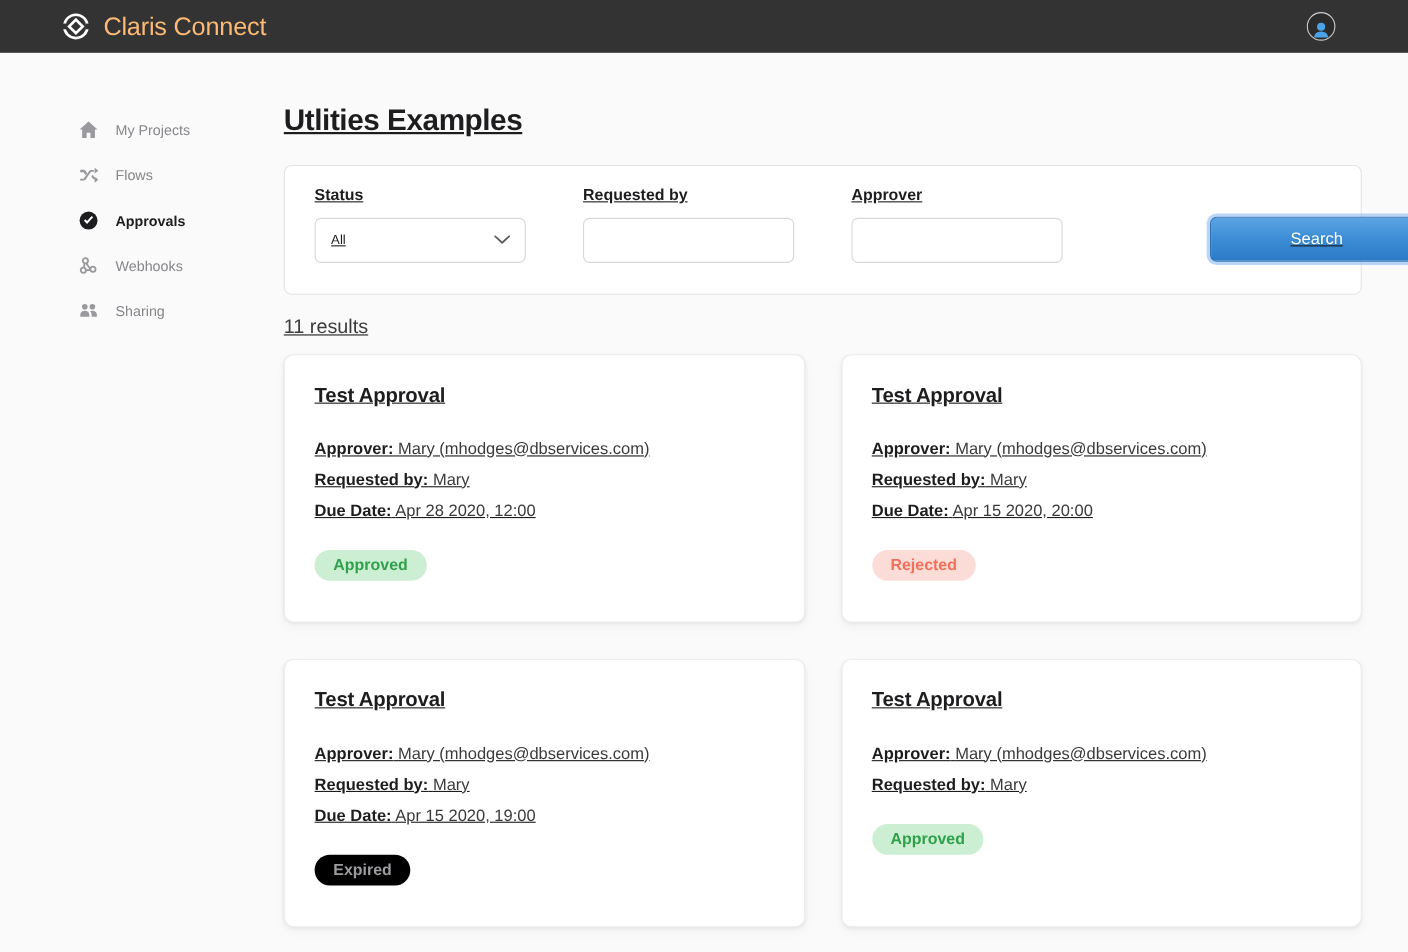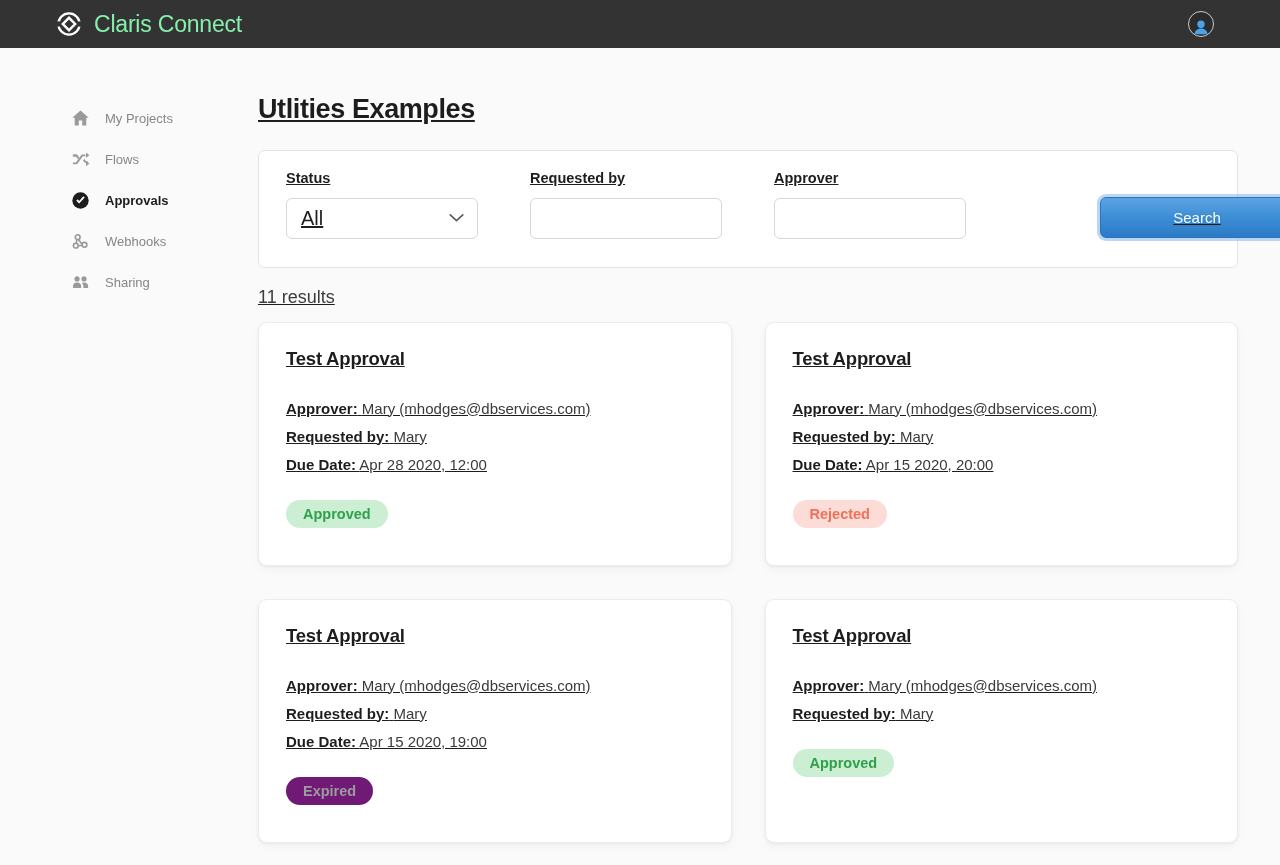--- a/index.html
+++ b/index.html
@@ -34,21 +34,21 @@
   }
 
   .brand-logo {
     width: 26px;
     height: 26px;
     display: block;
     flex: none;
   }
 
   .brand-name {
-    color: #86efac;
+    color: #fdba74;
     font-size: 23px;
     font-weight: 400;
     letter-spacing: -0.2px;
     line-height: 1;
     white-space: nowrap;
   }
 
   .header-spacer { flex: 1 1 auto; }
 
   .avatar {
@@ -151,21 +151,21 @@
 
   .select-wrap { position: relative; width: 192px; }
 
   .select-box {
     width: 192px;
     height: 41px;
     border: 1px solid #d8d8da;
     border-radius: 6px;
     background: #ffffff;
     font-family: inherit;
-    font-size: 20px;
+    font-size: 12px;
     color: #1d1d1f;
     padding: 0 14px;
     display: flex;
     align-items: center;
     cursor: pointer;
   }
 
   .chevron {
     position: absolute;
     right: 14px;
@@ -259,21 +259,21 @@
     margin-top: 21px;
     padding: 7px 17px;
     border-radius: 16px;
     font-size: 14.5px;
     font-weight: bold;
     line-height: 1;
   }
 
   .badge.approved { background: #ccefd3; color: #2fa04b; }
   .badge.rejected { background: #fcdcd6; color: #f0705a; }
-  .badge.expired  { background: #701a75; color: #9c9ca0; text-align: right; }
+  .badge.expired  { background: #000000; color: #9c9ca0; text-align: right; }
 </style>
 </head>
 <body>
 
 <div class="app-header">
   <div class="brand">
     <span class="brand-logo">
       <svg class="brand-logo" viewBox="0 0 26 26" aria-hidden="true">
         <path d="M13 1.2 A11.8 11.8 0 0 1 24.8 13 A11.8 11.8 0 0 1 13 24.8 A11.8 11.8 0 0 1 1.2 13 A11.8 11.8 0 0 1 13 1.2 Z M13 3.6 A9.4 9.4 0 0 0 3.6 13 A9.4 9.4 0 0 0 13 22.4 A9.4 9.4 0 0 0 22.4 13 A9.4 9.4 0 0 0 13 3.6 Z" fill="#ffffff"></path>
         <path d="M13 5.1 L20.9 13 L13 20.9 L5.1 13 Z M13 8.5 L8.5 13 L13 17.5 L17.5 13 Z" fill="#ffffff"></path>

